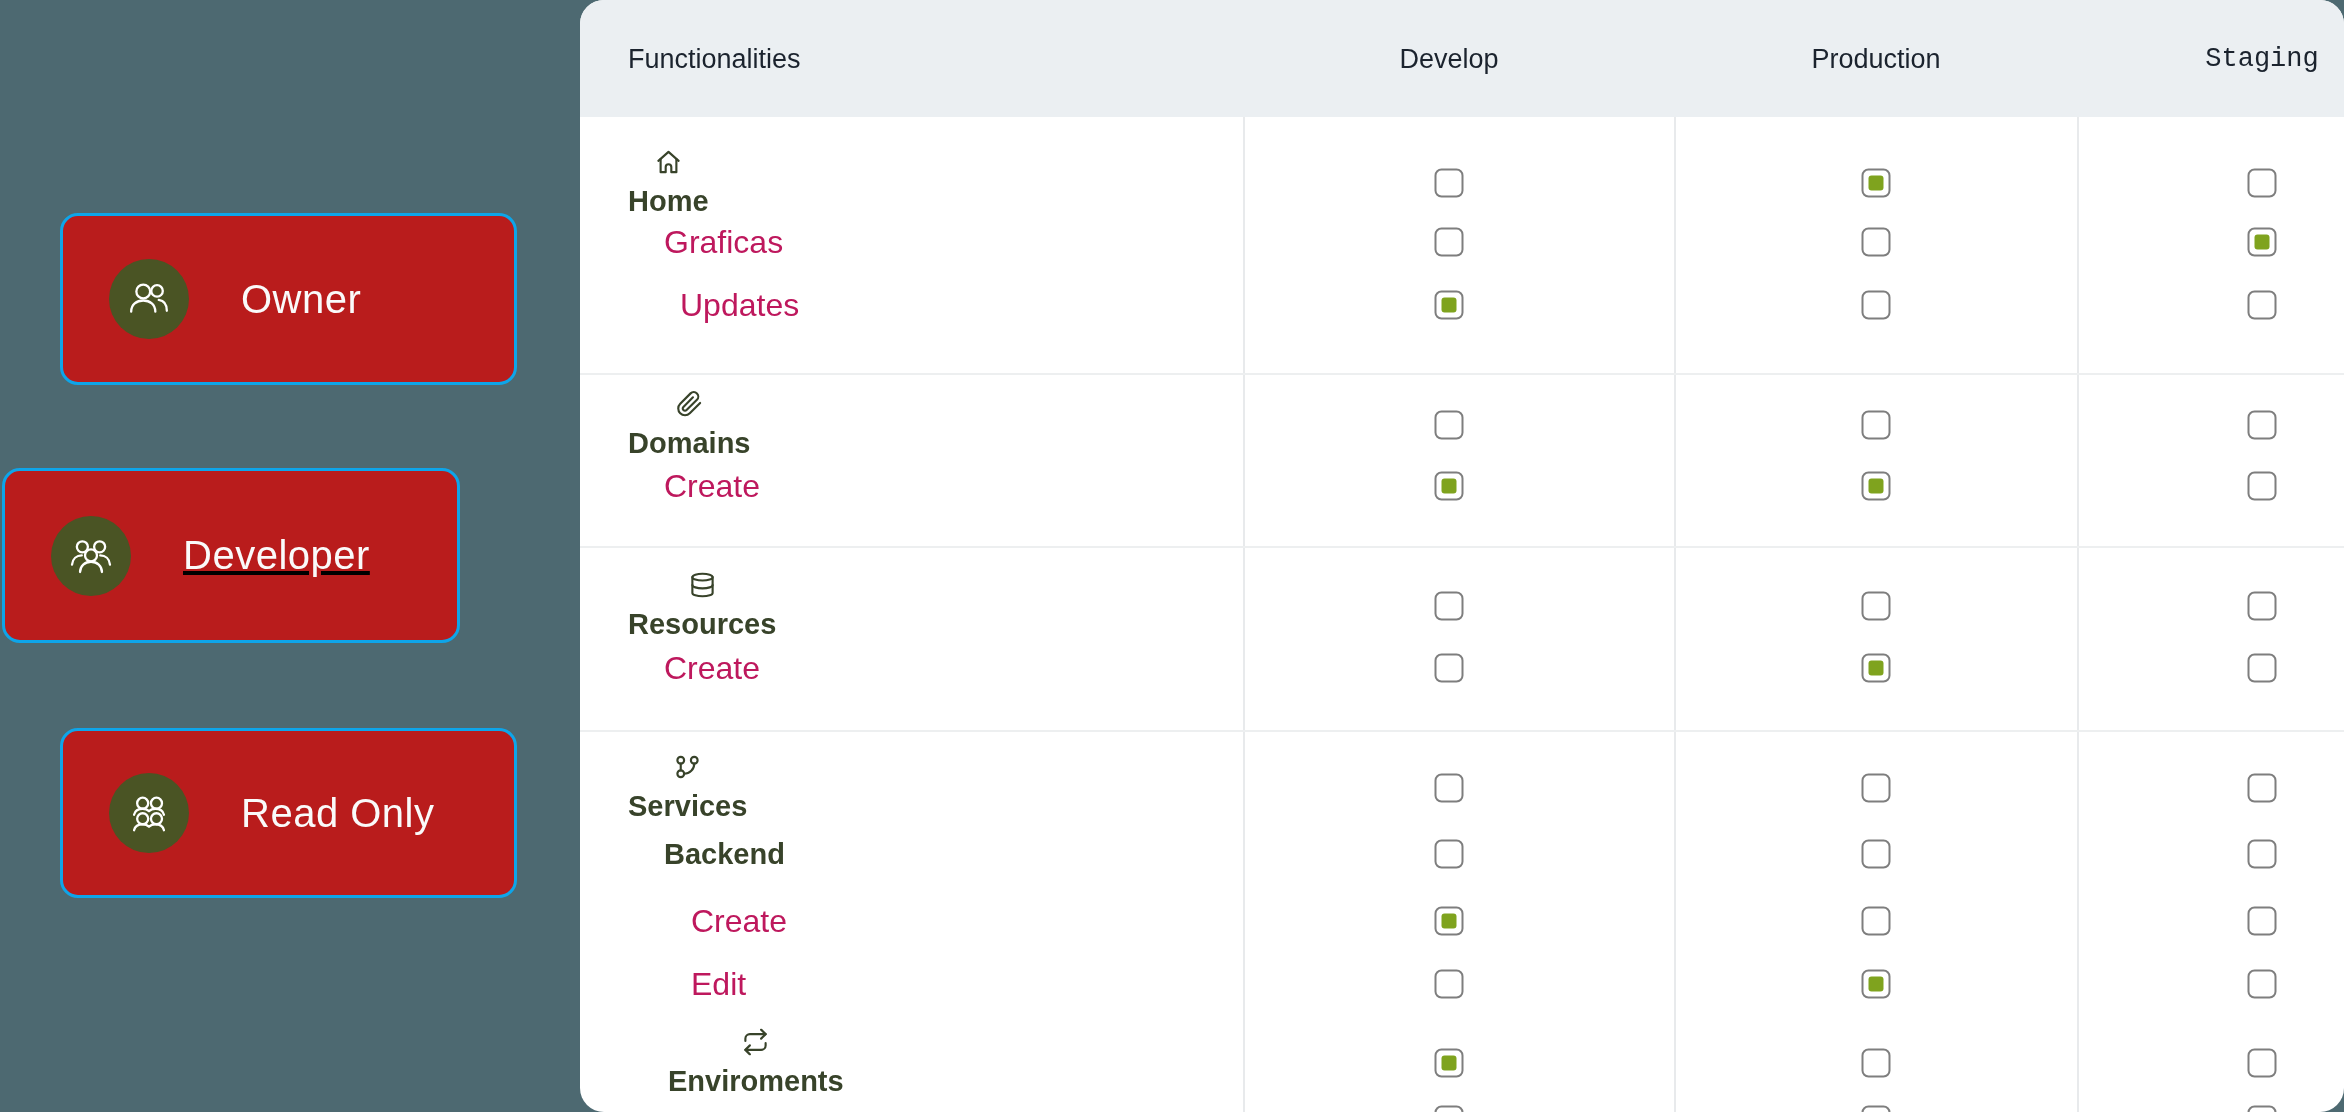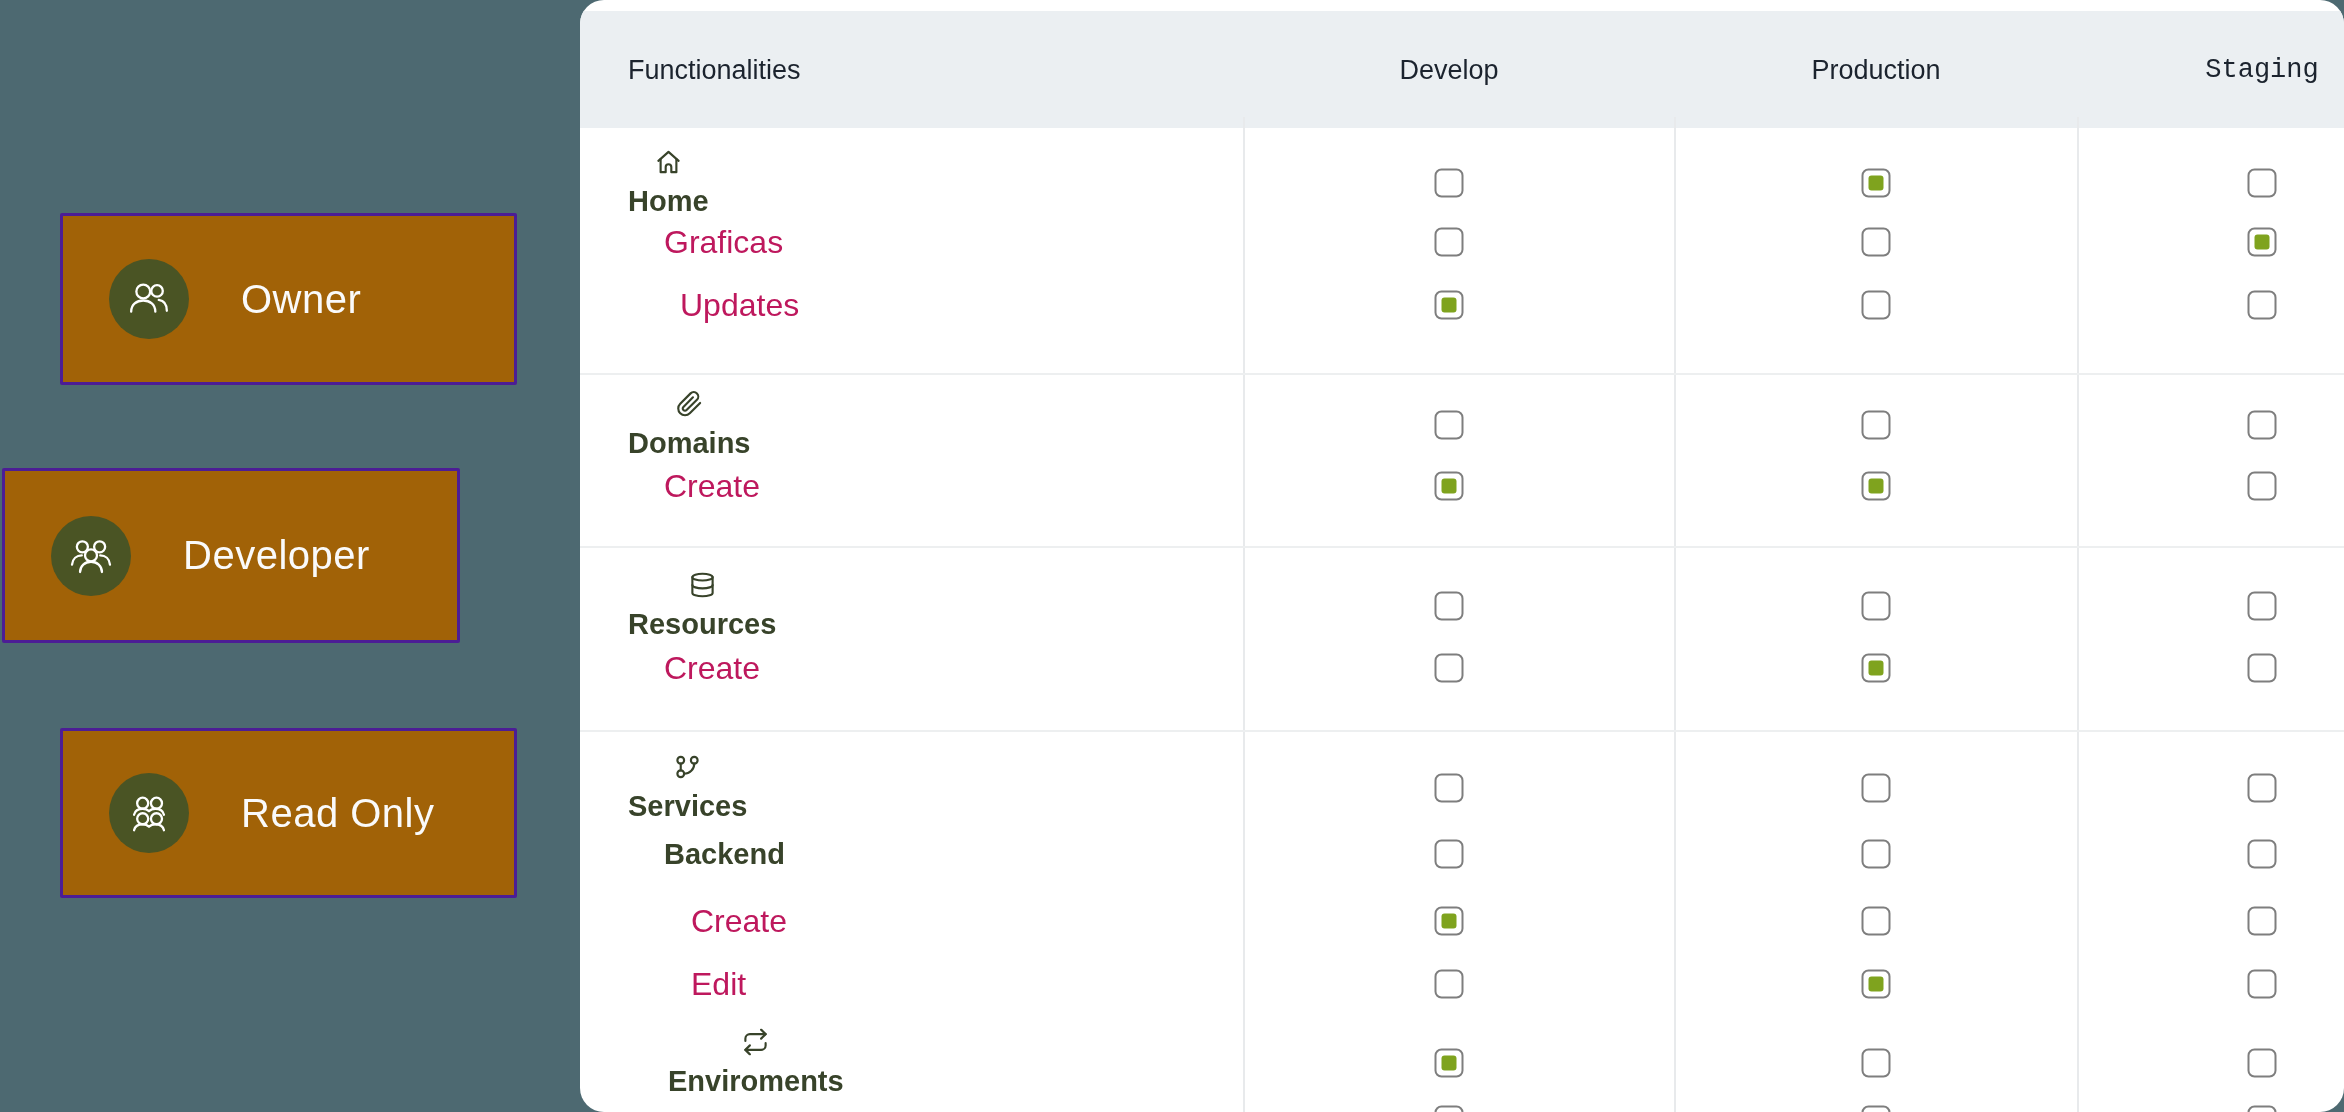--- a/index.html
+++ b/index.html
@@ -5,46 +5,46 @@
   html,body{margin:0;padding:0;}
   body{
     width:2344px;height:1112px;position:relative;overflow:hidden;
     background:#4d6971;
     font-family:"Liberation Sans", sans-serif;
   }
 
   
   .role-card{
     position:absolute;
-    background:#a16207;
-    border:3px solid #4c1d95;
-    border-radius:2px;
+    background:#b91c1c;
+    border:3px solid #0ea5e9;
+    border-radius:18px;
     display:flex;align-items:center;
     box-sizing:border-box;
     cursor:pointer;
   }
   .card-owner    {left:60px; top:213px; width:457px; height:172px;}
-  .card-developer{left:2px;  top:468px; width:458px; height:175px;}
+  .card-developer{left:2px;  top:468px; width:458px; height:175px;text-decoration:underline;}
   .card-readonly {left:60px; top:728px; width:457px; height:170px;}
   .avatar{
     width:80px;height:80px;border-radius:50%;
     background:#4a5424;flex:0 0 auto;
     margin-left:46px;
     display:flex;align-items:center;justify-content:center;
   }
   .avatar svg{width:46px;height:46px;stroke:#ffffff;fill:none;stroke-width:2;stroke-linecap:round;stroke-linejoin:round;}
   .role-label{margin-left:52px;font-size:40px;color:#fafafa;letter-spacing:.5px;white-space:nowrap;}
 
   
   .panel{
     position:absolute;left:580px;top:0;width:1764px;height:1112px;
     background:#ffffff;border-radius:24px;overflow:hidden;
   }
   .panel-header{
-    position:absolute;top:11px;left:0;right:0;height:117px;
+    position:absolute;top:0;left:0;right:0;height:117px;
     background:#ebeff2;
   }
   .h-label{
     position:absolute;top:50%;
     font-size:27px;color:#1b232e;white-space:nowrap;
   }
   .h-func{left:48px;transform:translateY(-50%);}
   .h-col{transform:translate(-50%,-50%);}
   .h-develop{left:869px;}
   .h-production{left:1296px;}

